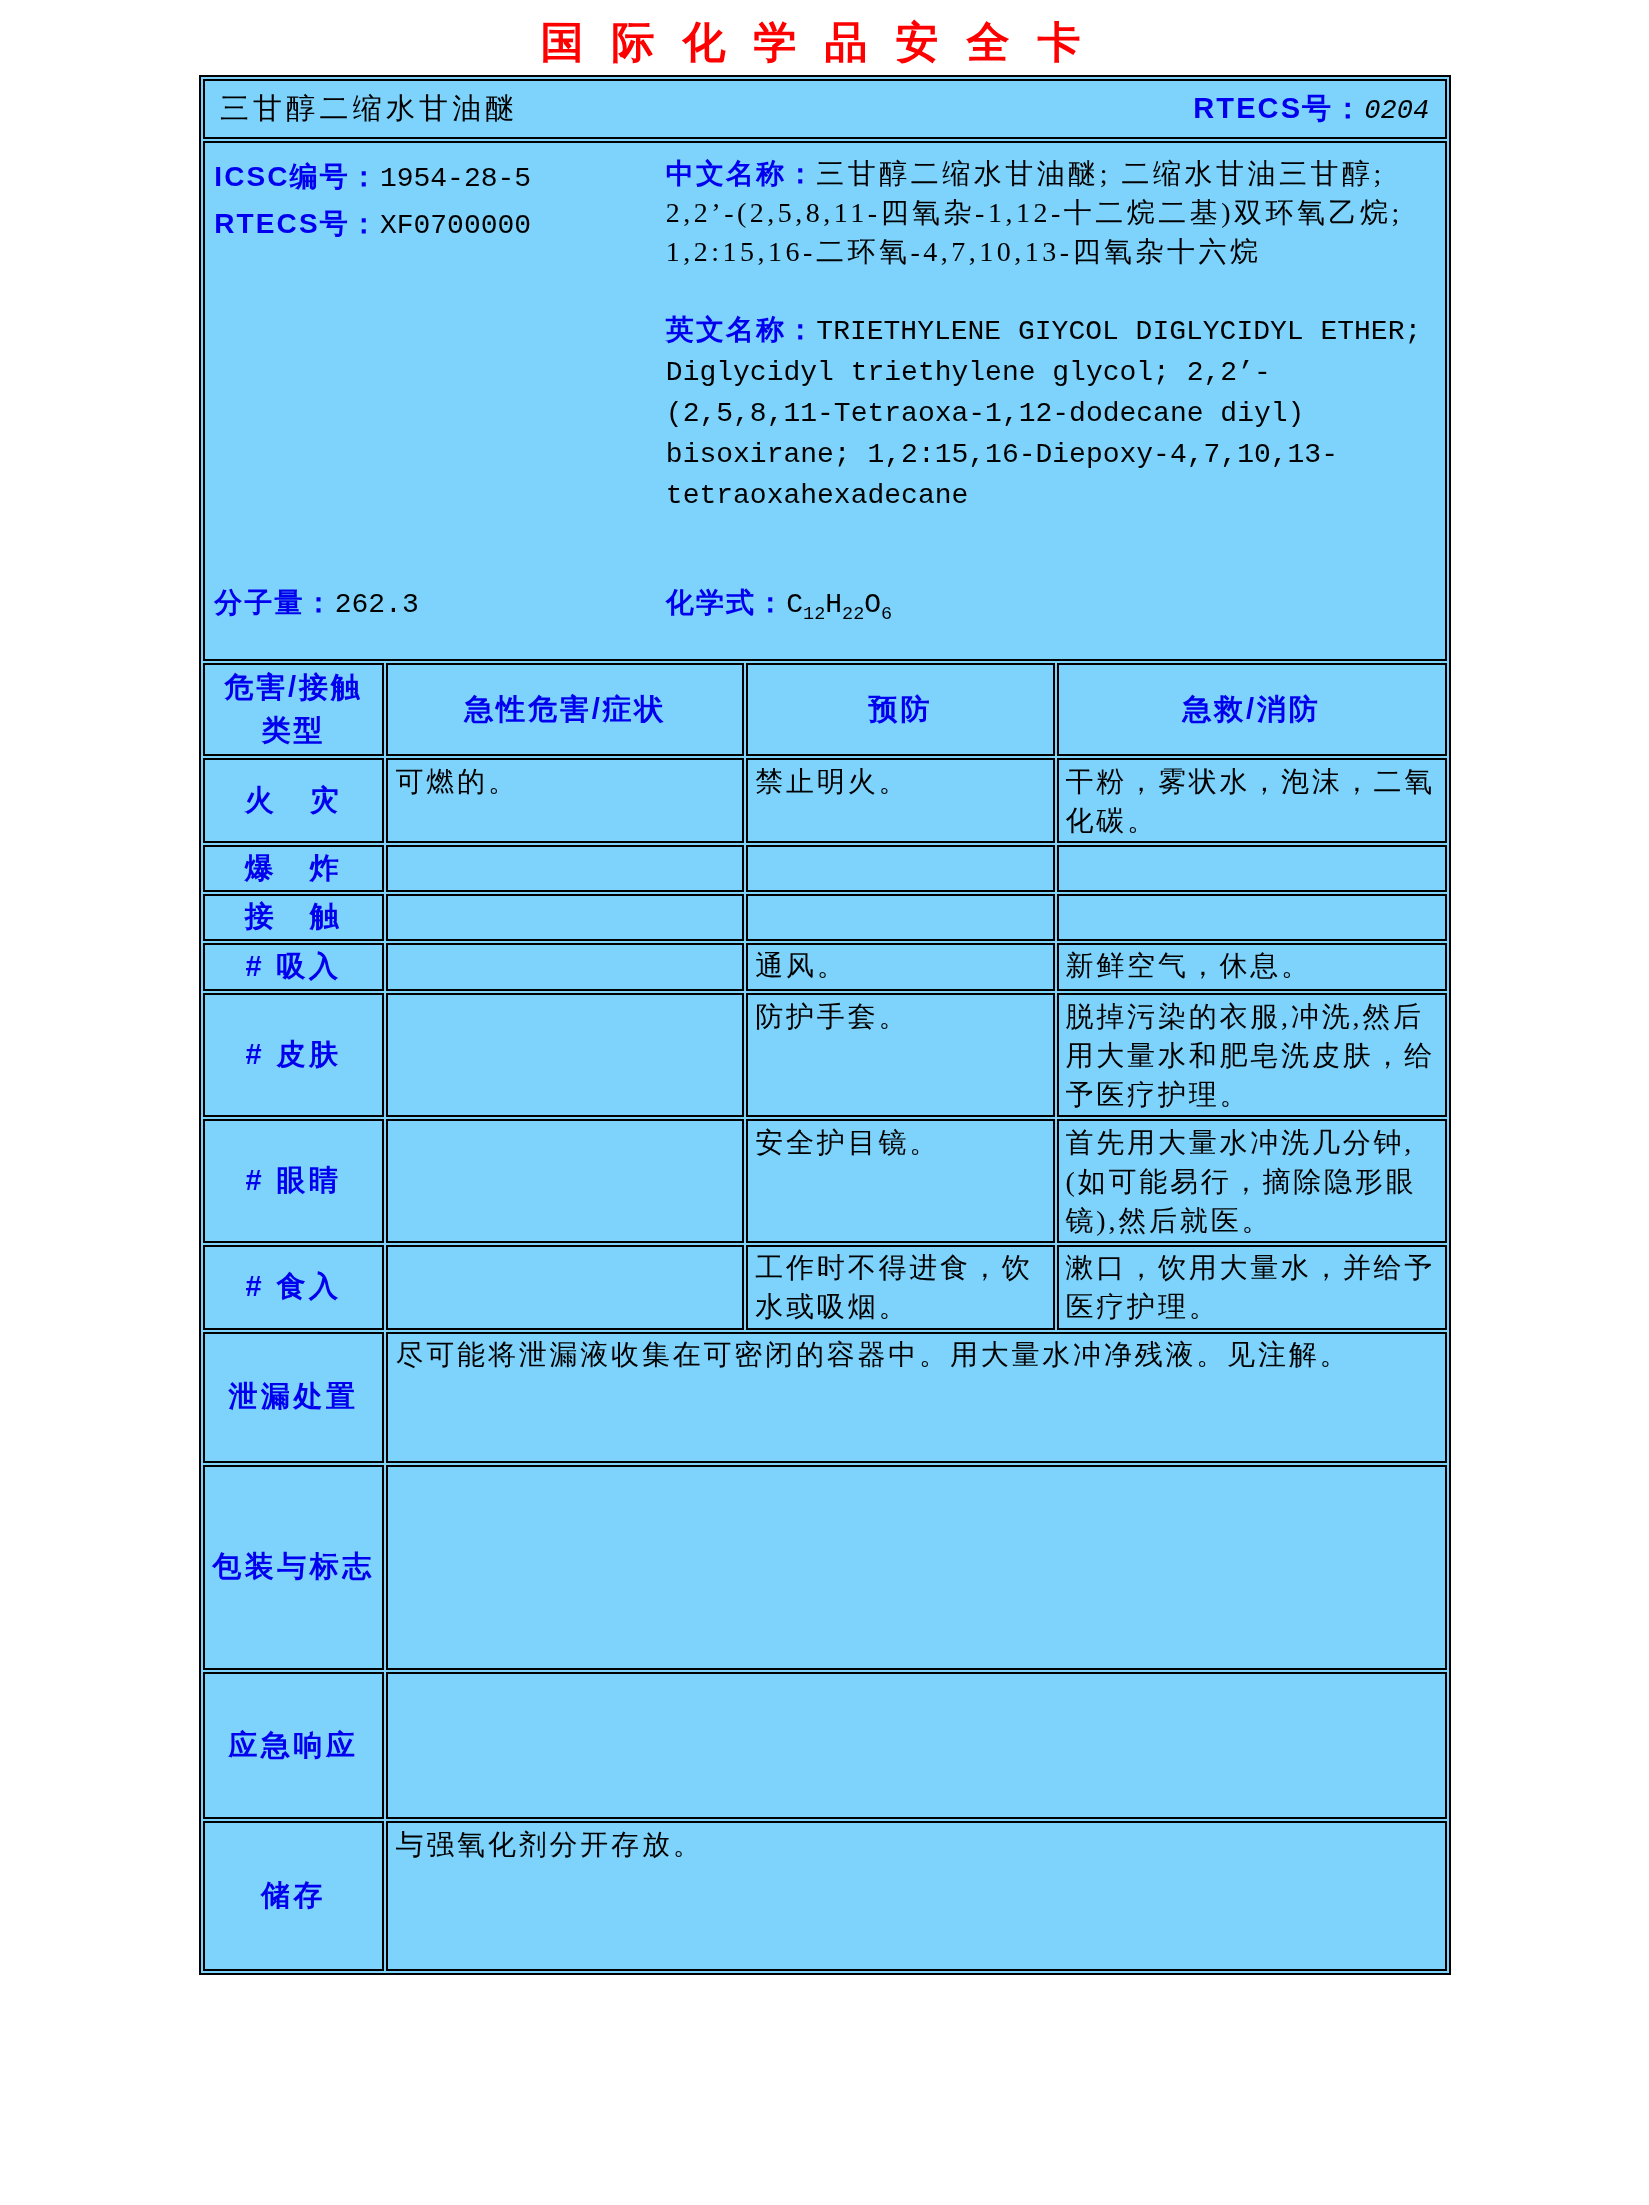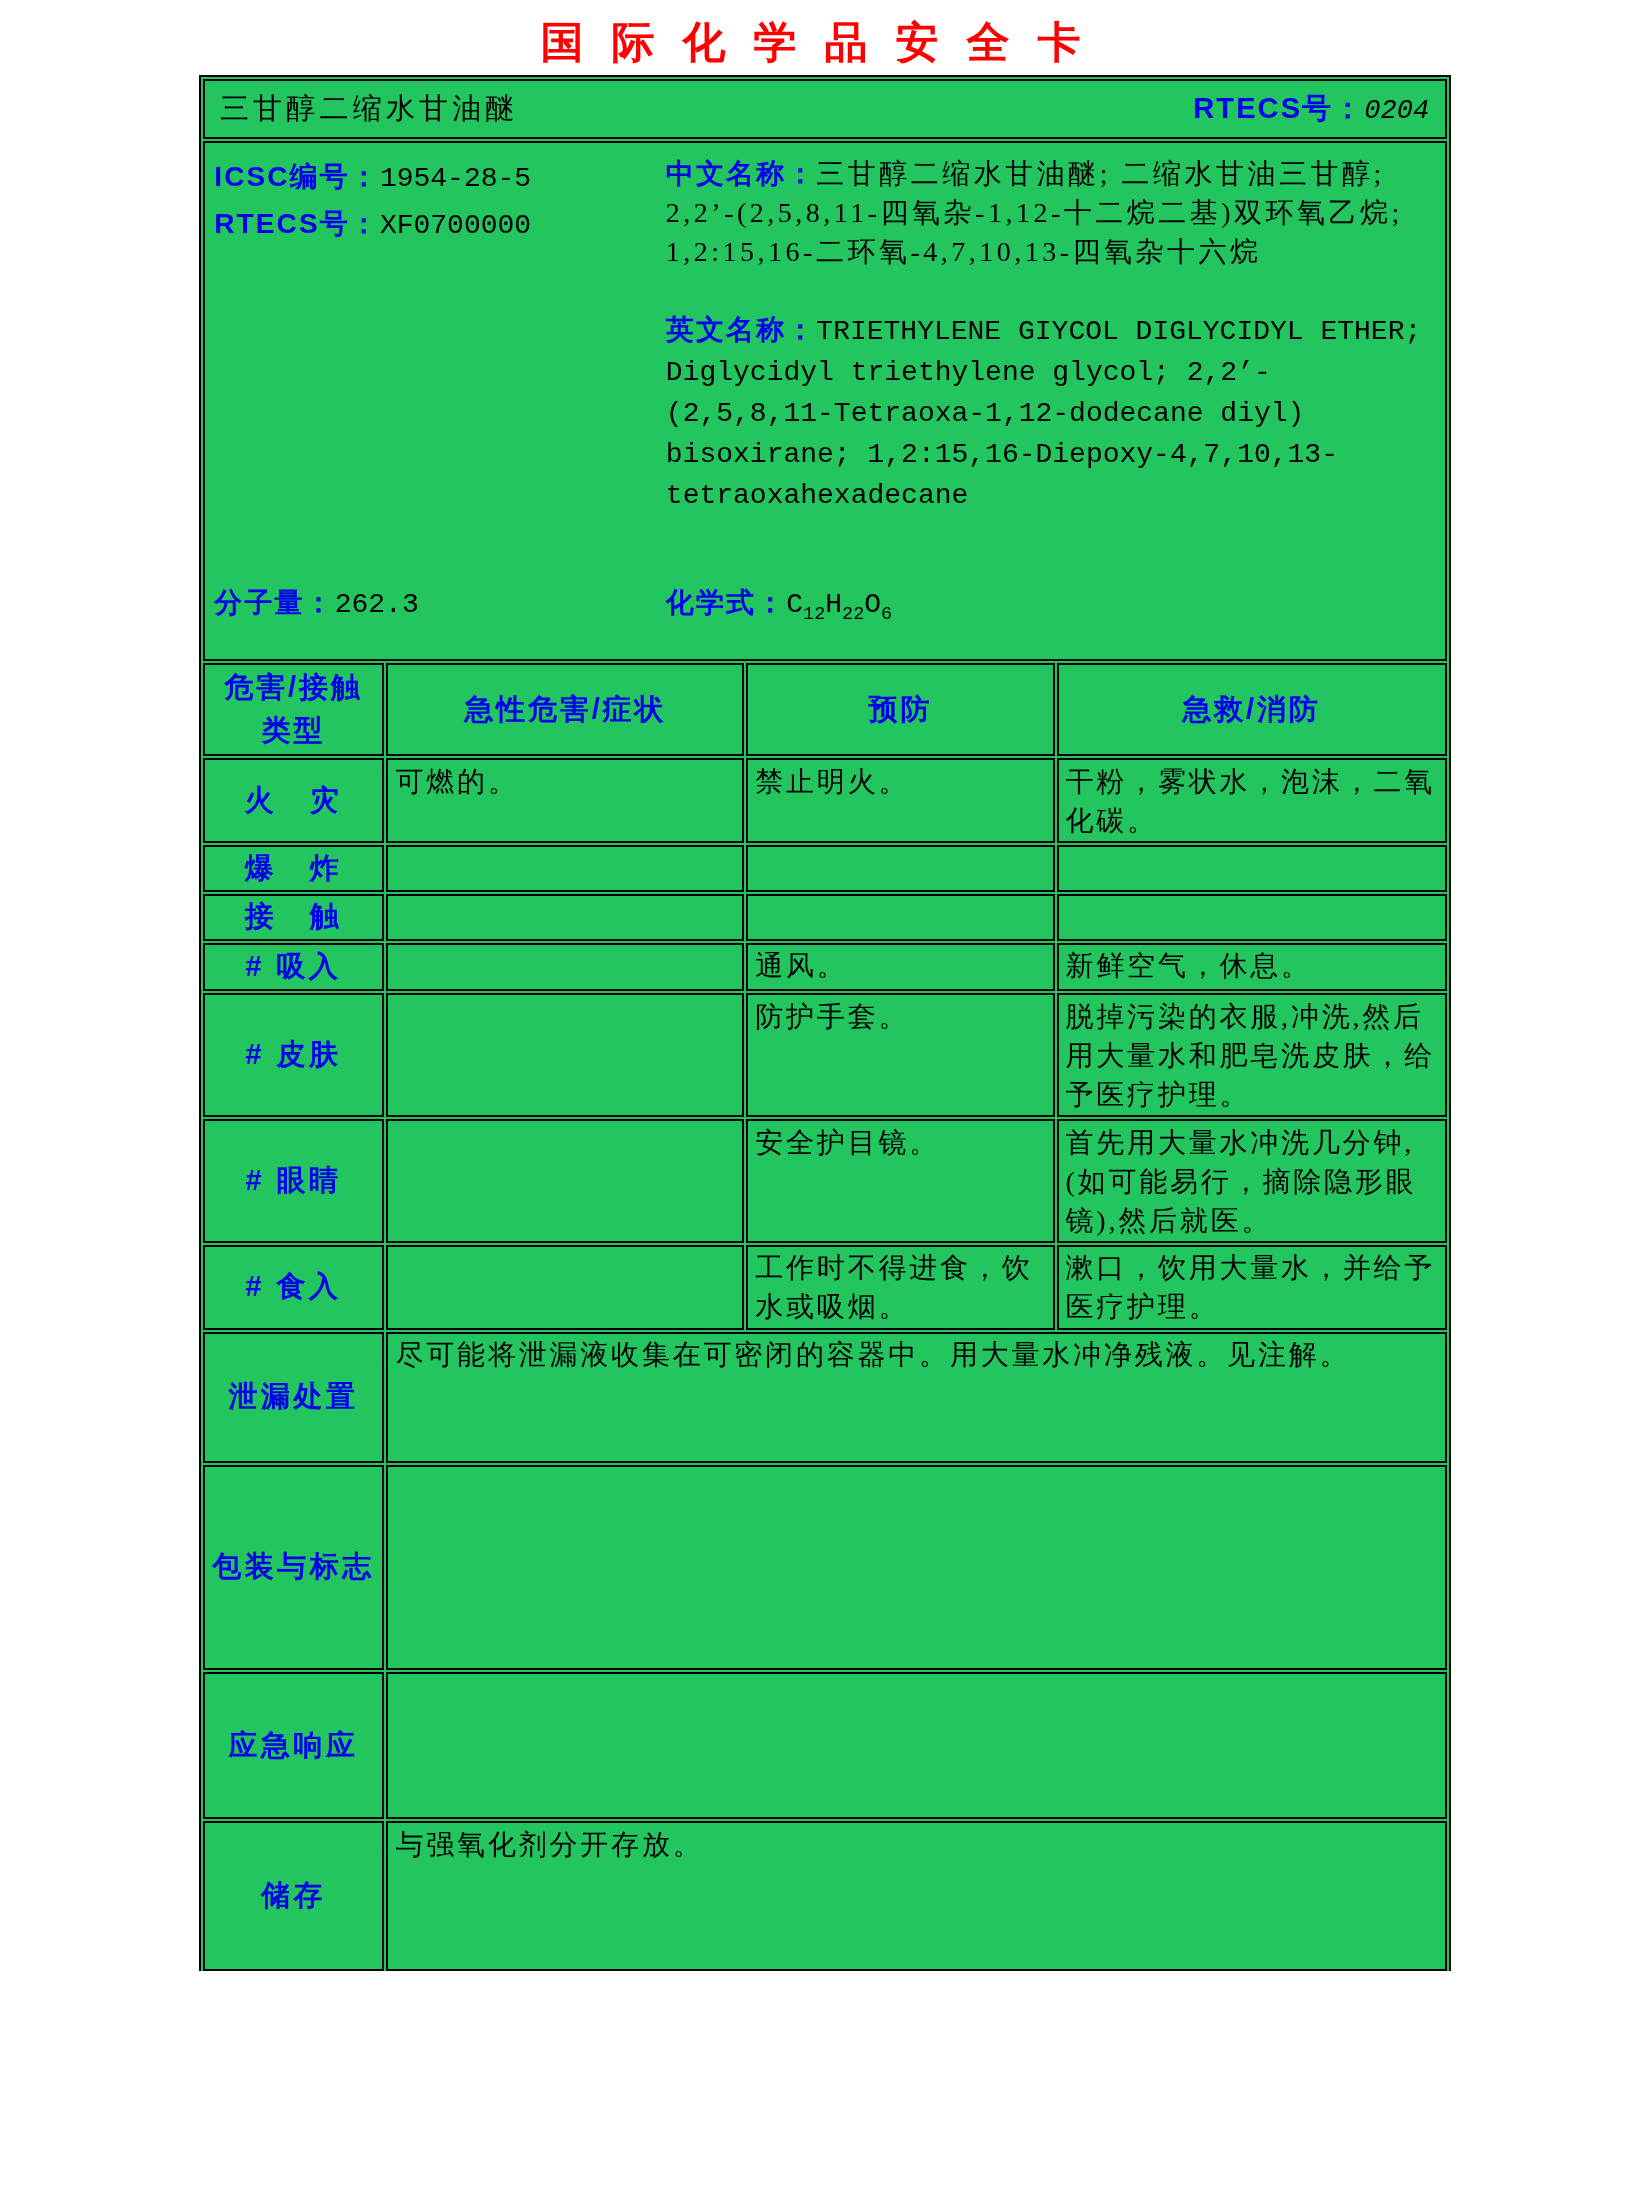--- a/index.html
+++ b/index.html
@@ -1,26 +1,26 @@
 <!DOCTYPE html>
 <html style="font-size:11px"><head>
 <meta charset="utf-8">
 <style>
   html,body{margin:0;padding:0;background:#ffffff;}
   .page{
-    width:1649px;height:1971px;background:#ffffff;position:relative;
+    width:1649px;height:2205px;background:#ffffff;position:relative;
     font-family:"Liberation Serif","DejaVu Serif",serif;color:#000;
   }
   .title{
     text-align:center;padding-top:11px;height:64px;line-height:64px;
     color:#ff0000;font-weight:bold;font-size:43px;letter-spacing:28px;
     font-family:"Liberation Serif","DejaVu Serif",serif;
   }
   table.card{
-    width:1252px;margin:0 auto;background:#22c55e;
+    width:1252px;margin:0 auto;background:#7dd3fc;
     border:2.8px solid #000;border-collapse:separate;border-spacing:2.1px;
     table-layout:fixed;
   }
   td{border:2.1px solid #000;vertical-align:top;padding:1.4px 7px;overflow:hidden;}
   col.c1{width:14.7%;} col.c2{width:28.9%;} col.c3{width:24.9%;} col.c4{width:31.5%;}
 
   .lbl{
     color:#0000ee;font-weight:bold;letter-spacing:2.1px;
     font-family:"Liberation Sans","DejaVu Sans",sans-serif;
   }

